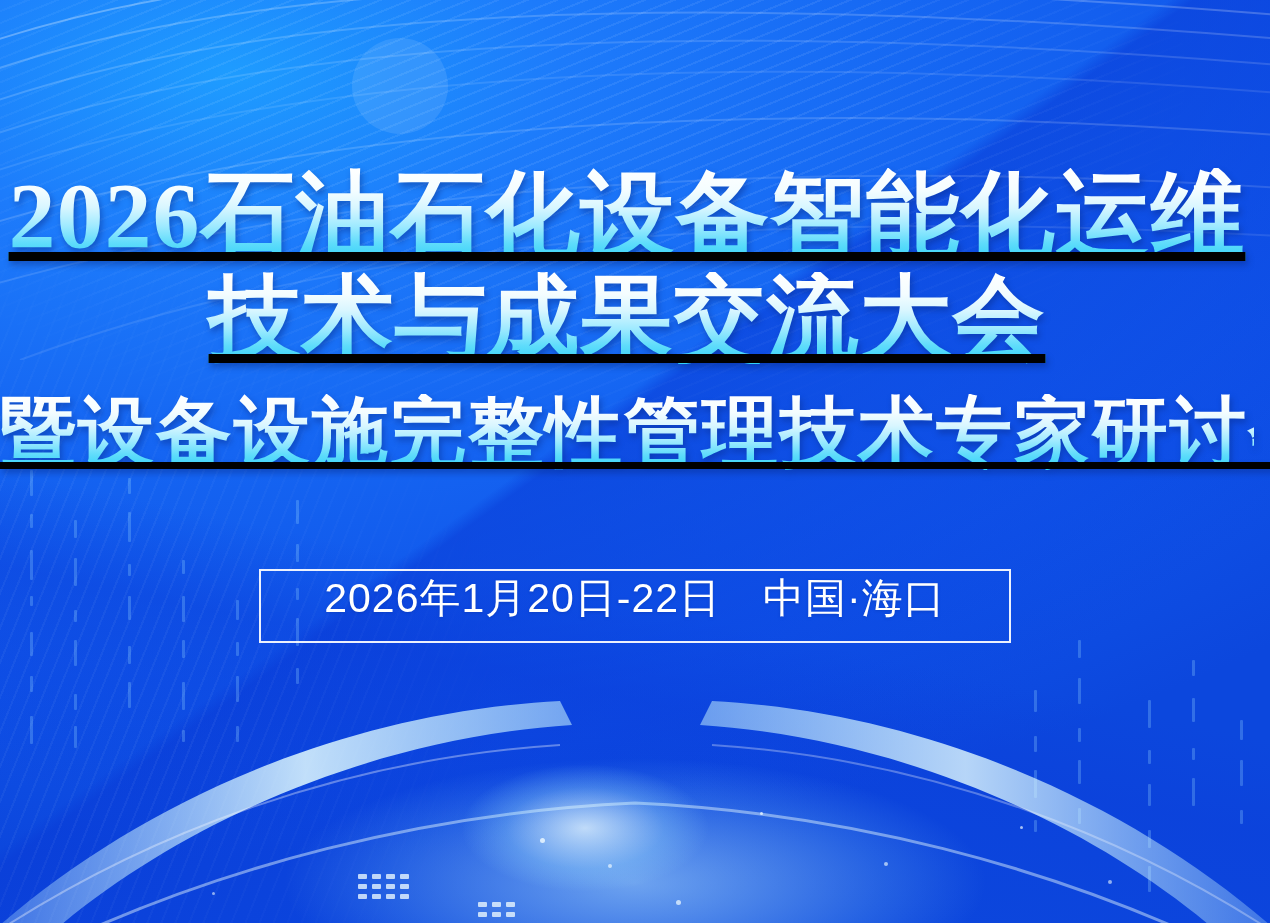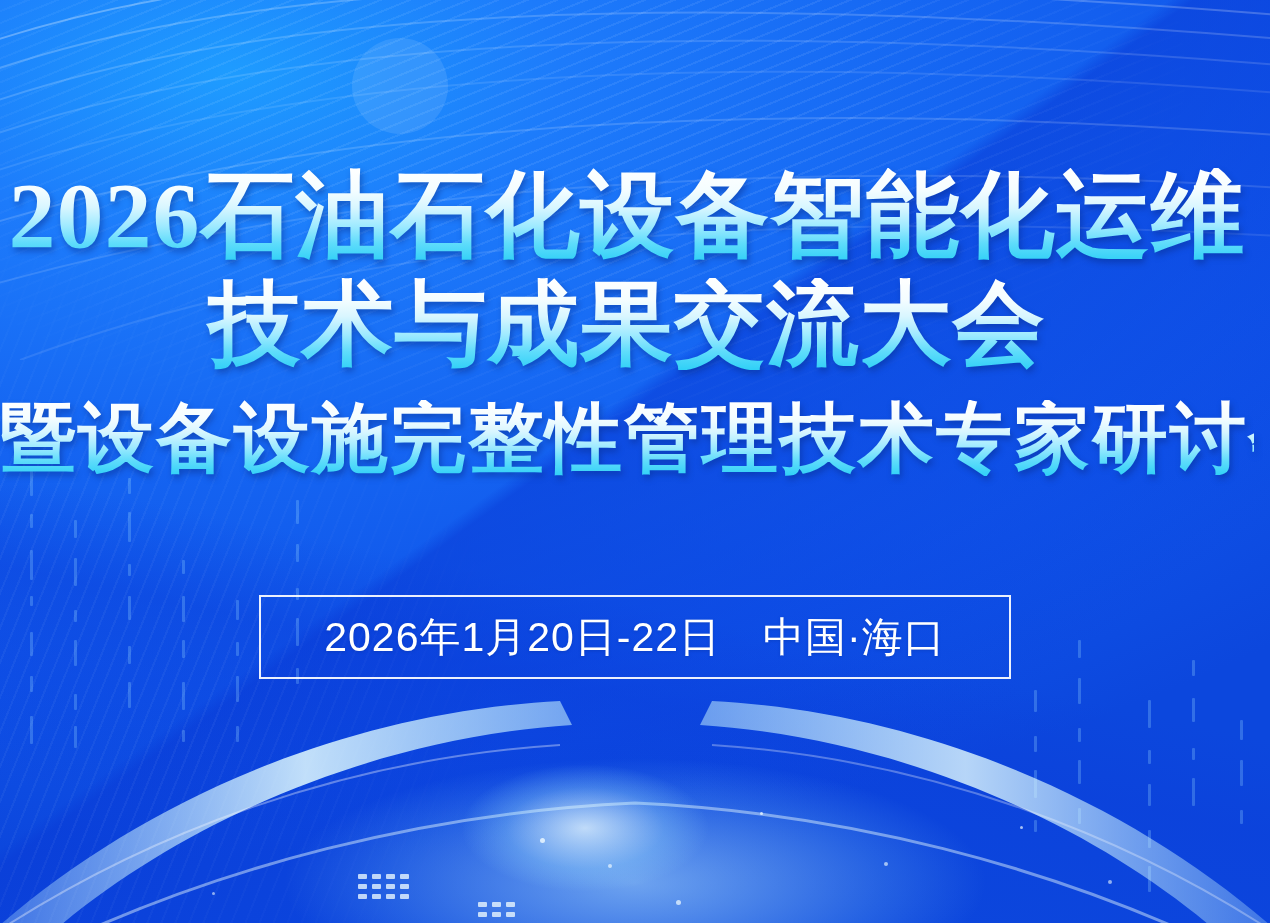--- a/index.html
+++ b/index.html
@@ -105,54 +105,53 @@
 
   
   .content {
     position: relative;
     z-index: 5;
     width: 100%;
     height: 100%;
     text-align: center;
   }
 
-  .title-block { position: absolute; left: 0; right: 16px; top: 168px; }
+  .title-block { position: absolute; left: 0; right: 16px; top: 168px; text-decoration: underline; }
 
   .title-line {
     font-family: "Liberation Serif", "DejaVu Serif", serif;
     font-weight: 700;
     letter-spacing: 1px;
     line-height: 1.0;
     margin: 0;
     background-image: linear-gradient(180deg,
        #ffffff 0%, #f4fdff 24%, #d8f6ff 42%, #9eeaff 62%, #5fdcfb 80%, #2fd0f7 100%);
     -webkit-background-clip: text;
             background-clip: text;
     color: transparent;
     -webkit-text-fill-color: transparent;
     filter: drop-shadow(2px 4px 3px rgba(6,40,130,0.45));
     white-space: nowrap;
   }
   .title-1 { font-size: 94px; }
-  .title-2 { font-size: 92px; margin-top: 16px; }
+  .title-2 { font-size: 92px; margin-top: 10px; }
   .title-3 { font-size: 76px; margin-top: 30px; letter-spacing: 2px; }
 
   .date-box {
     position: absolute;
     left: 50%;
     transform: translateX(-50%);
     top: 569px;
     width: 752px;
-    height: 84px;
+    height: 74px;
     box-sizing: border-box;
     border: 2px solid rgba(255,255,255,0.92);
     display: flex;
-    align-items: center;
+    align-items: flex-start;
     justify-content: center;
-    margin-top: 26px;
   }
   .date-text {
     color: #ffffff;
     font-size: 41px;
     font-weight: 400;
     letter-spacing: 1px;
     white-space: pre;
     text-shadow: 0 1px 3px rgba(10,50,150,0.35);
   }
 

